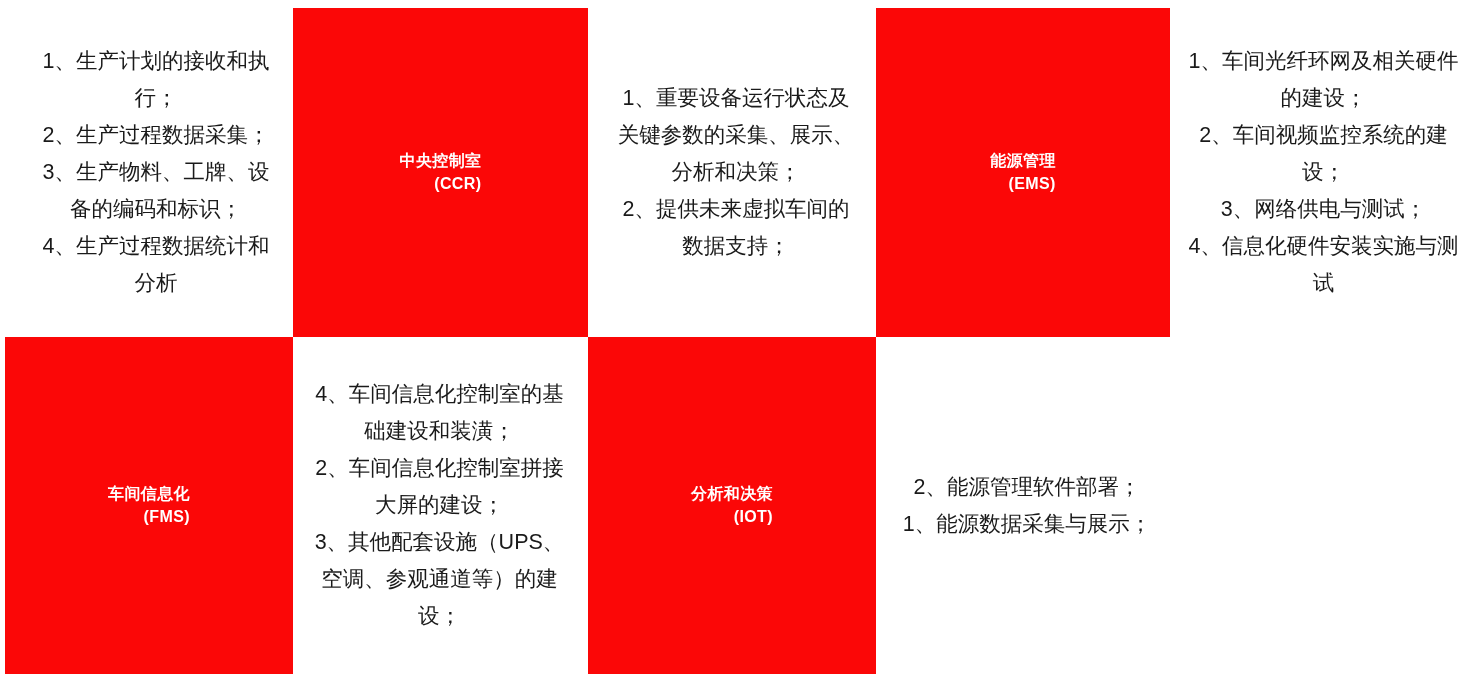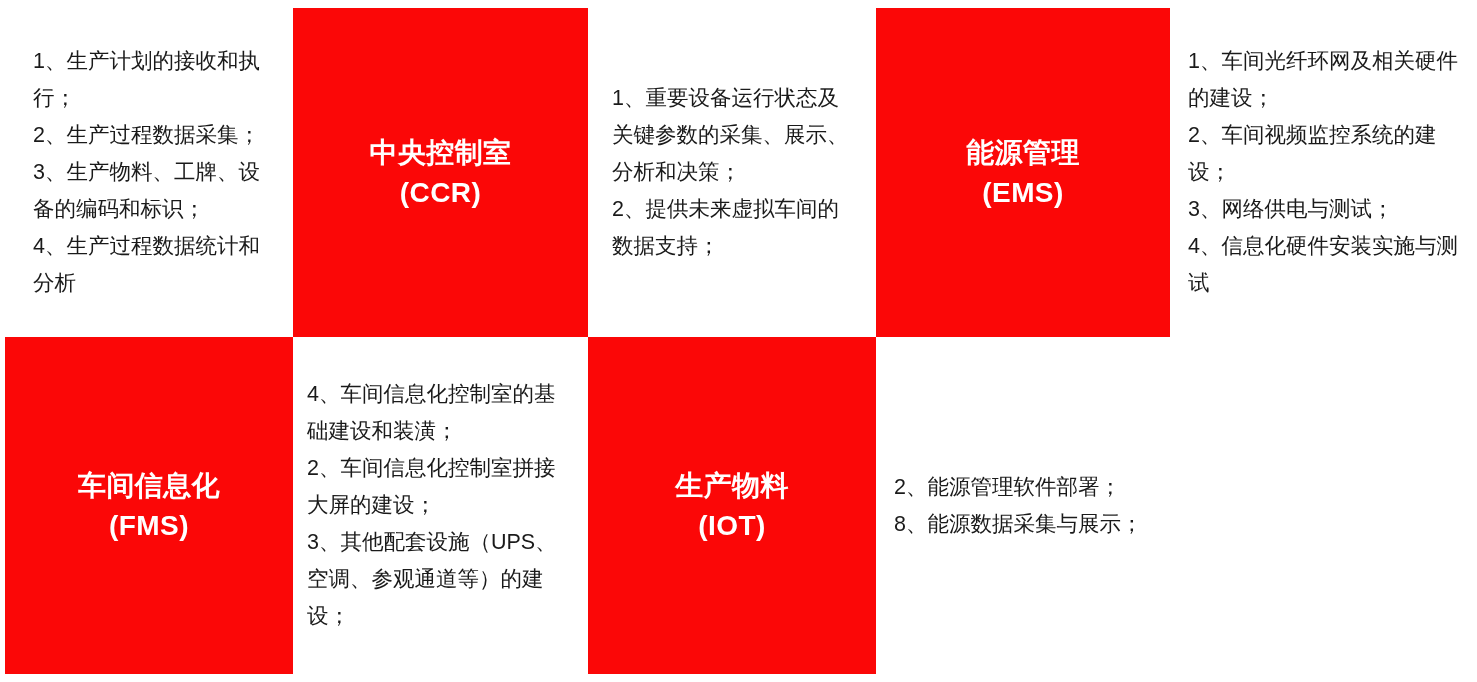--- a/index.html
+++ b/index.html
@@ -58,35 +58,36 @@
   }
   .list {
     list-style: none;
     margin: 0;
     padding: 0 12px 0 26px;
     color: #1a1a1a;
     font-size: 21.5px;
     line-height: 1.72;
     width: 100%;
     box-sizing: border-box;
+    text-align: center;
   }
   .list li {
     margin: 0;
     padding: 0;
     white-space: pre-wrap;
   }
   
   #c-r1c2 .list { padding-left: 28px; padding-right: 14px; }
   #c-r1c4 .list { padding-left: 24px; padding-right: 16px; }
   #c-r2c1 .list { padding-left: 18px; padding-right: 12px; }
   #c-r2c3 .list { padding-left: 14px; padding-right: 16px; }
   #c-r2c5 .list { padding-left: 18px; padding-right: 10px; }
 
   .t-hardware { font-size: 22.5px; }
-  .t-ccr, .t-ems, .t-fms, .t-iot { font-size: 28px; }
+  .t-ccr, .t-ems, .t-fms, .t-iot { font-size: 16px; text-align: right; }
 </style>
 </head>
 <body>
 
 <div id="grid">
 
 
   <div class="cell white" id="c-r1c2">
     <ul class="list">
       <li>1、生产计划的接收和执行；</li>
@@ -136,25 +137,25 @@
   <div class="cell white" id="c-r2c3">
     <ul class="list">
       <li>4、车间信息化控制室的基础建设和装潢；</li>
       <li>2、车间信息化控制室拼接大屏的建设；</li>
       <li>3、其他配套设施（UPS、空调、参观通道等）的建设；</li>
     </ul>
   </div>
 
   <div class="cell red" id="c-r2c4">
     <div class="title-block t-iot">
-      <span class="cn">生产物料</span>
+      <span class="cn">分析和决策</span>
       <span class="en">(IOT)</span>
     </div>
   </div>
 
   <div class="cell white" id="c-r2c5">
     <ul class="list">
       <li>2、能源管理软件部署；</li>
-      <li>8、能源数据采集与展示；</li>
+      <li>1、能源数据采集与展示；</li>
     </ul>
   </div>
 
 </div>
 
 </body></html>

